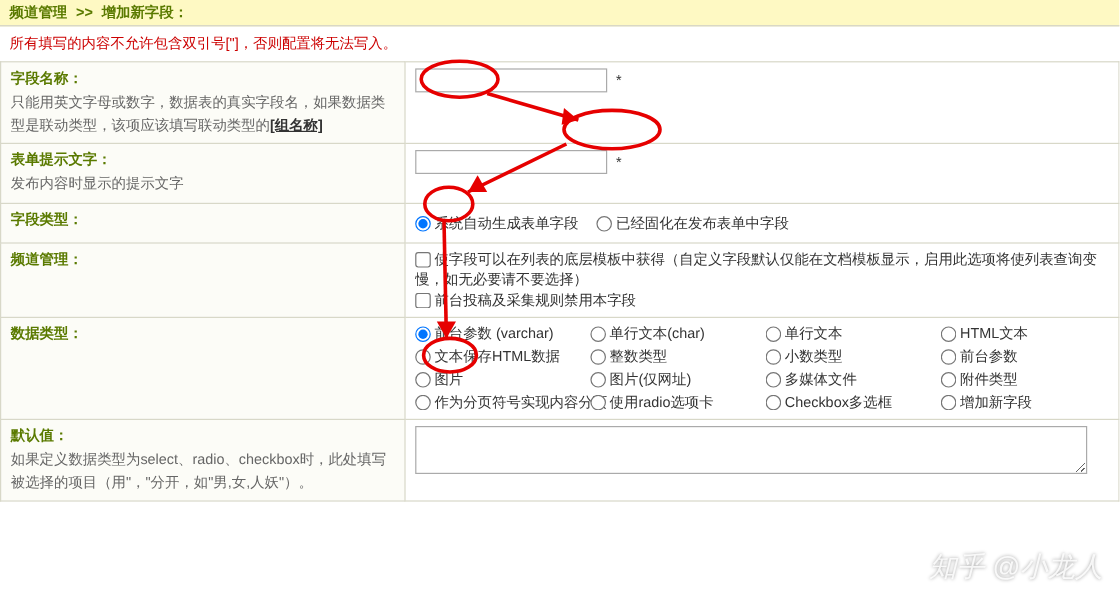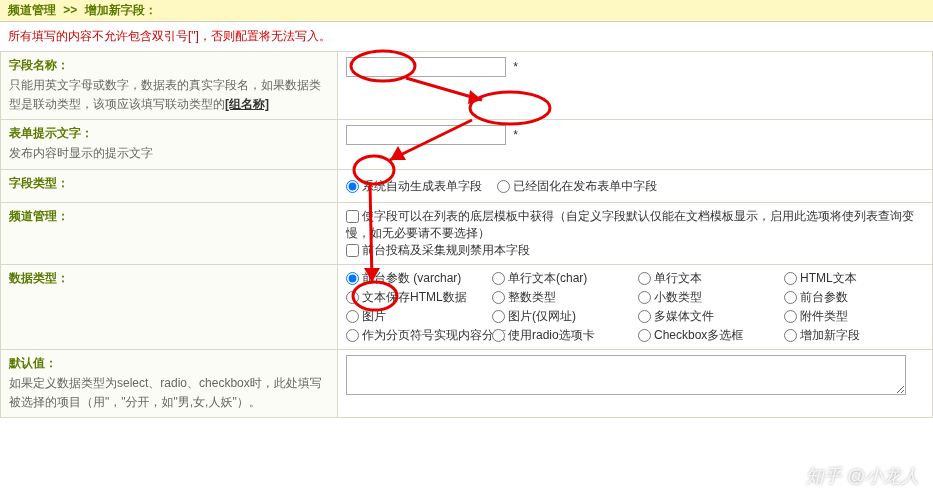--- a/index.html
+++ b/index.html
@@ -13,21 +13,21 @@
 table.form td.label .desc{color:#666;font-weight:normal;margin-top:2px;line-height:1.6;}
 table.form td.label .desc a{color:#333;text-decoration:underline;font-weight:bold;}
 input[type=text]{border:1px solid #aaa;padding:2px 4px;height:20px;font-size:12px;}
 input[type=radio],input[type=checkbox]{vertical-align:middle;margin-right:3px;}
 textarea{border:1px solid #aaa;width:560px;height:40px;font-size:12px;padding:2px;}
 .star{color:#333;margin-left:4px;}
 .radio-row{line-height:22px;}
 .radio-row label{margin-right:12px;display:inline-block;}
 .data-type-grid{display:grid;grid-template-columns:repeat(5,1fr);row-gap:2px;column-gap:6px;}
 .data-type-grid label{white-space:nowrap;}
-.watermark{position:absolute;right:14px;bottom:12px;color:rgba(255,255,255,0.85);font-size:18px;font-style:italic;text-shadow:0 0 3px rgba(0,0,0,0.4);pointer-events:none;}
+.watermark{position:absolute;right:14px;bottom:12px;color:rgba(255,255,255,0.85);font-size:23px;font-style:italic;text-shadow:0 0 3px rgba(0,0,0,0.4);pointer-events:none;}
 svg.annot{position:absolute;top:0;left:0;pointer-events:none;}
 </style>
 </head>
 <body>
 
 <div class="breadcrumb">
   <span>频道管理</span>
   <span class="arrow">&gt;&gt;</span>
   <span>增加新字段</span><span>：</span>
 </div>

